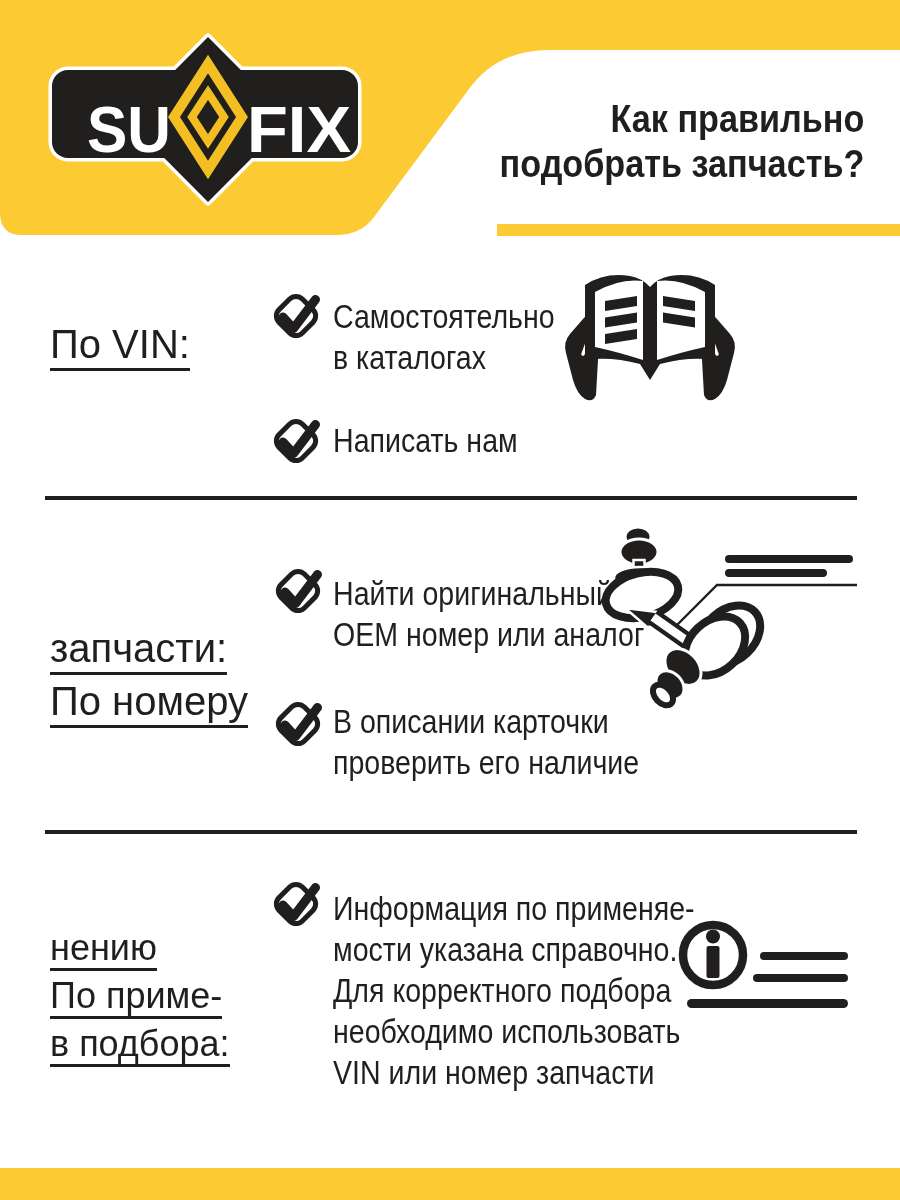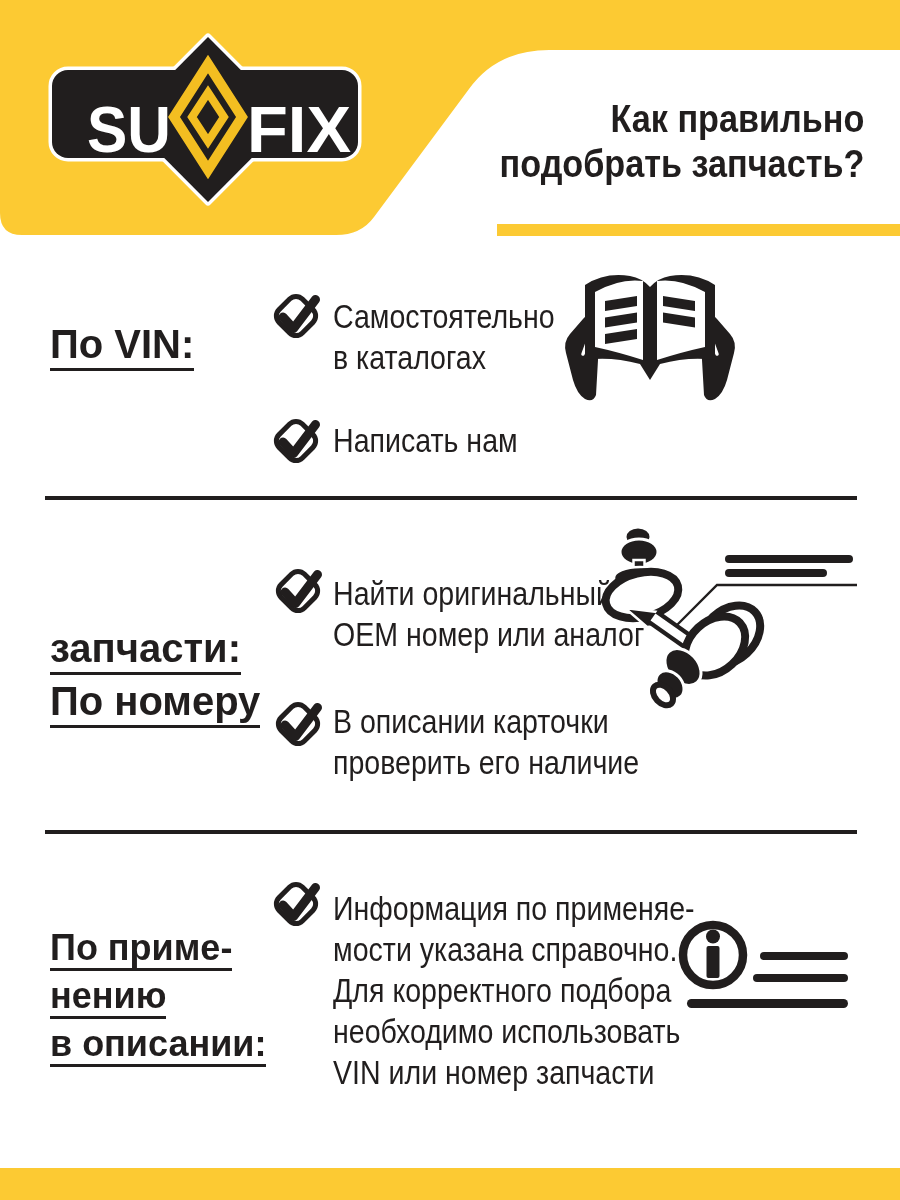--- a/index.html
+++ b/index.html
@@ -17,21 +17,21 @@
   #header-svg{left:0;top:0;}
   .fl-ink{fill:var(--ink);} .fl-paper{fill:var(--paper);} .fl-yellow{fill:var(--yellow);}
   .sk-ink{stroke:var(--ink);} .sk-paper{stroke:var(--paper);} .sk-mark{stroke:var(--mark);}
   .logo-text{font-family:"Liberation Sans","DejaVu Sans",sans-serif;font-weight:bold;font-size:64px;fill:var(--paper);}
   .title{
     right:36px;top:97px;text-align:right;
     font-weight:bold;font-size:38px;line-height:45px;letter-spacing:0;
     transform:scaleX(0.9);transform-origin:right top;white-space:nowrap;
   }
   
-  .sec-label{left:50px;font-weight:700;}
+  .sec-label{left:50px;font-weight:400;}
   .sec-label .lbl-line{
     display:table;line-height:1;white-space:nowrap;
     border-bottom:3px solid var(--ink);
   }
   #label-1{top:324px;font-size:40px;}
   #label-1 .lbl-line{padding-bottom:4px;}
   #label-2{top:628px;font-size:40px;}
   #label-2 .lbl-line{padding-bottom:4px;margin-bottom:6px;}
   #label-3{top:930px;font-size:36px;}
   #label-3 .lbl-line{padding-bottom:2px;margin-bottom:7px;}
@@ -156,23 +156,23 @@
     <ellipse class="fl-paper sk-ink" stroke-width="8" cx="120" cy="131" rx="25" ry="34" transform="rotate(47 120 131)"></ellipse>
     <ellipse class="fl-ink sk-paper" stroke-width="3" cx="88" cy="152" rx="21" ry="15" transform="rotate(47 88 152)"></ellipse>
     <ellipse class="fl-ink sk-paper" stroke-width="3" cx="75" cy="170" rx="16" ry="12" transform="rotate(47 75 170)"></ellipse>
     <ellipse class="fl-paper sk-ink" stroke-width="6" cx="68" cy="180" rx="12" ry="8" transform="rotate(47 68 180)"></ellipse>
   </g>
 </svg>
 
 <div id="divider-2" class="abs divider"></div>
 
 <div id="label-3" class="abs sec-label">
+  <span class="lbl-line">нению</span>
   <span class="lbl-line">По приме-</span>
-  <span class="lbl-line">нению</span>
-  <span class="lbl-line">в описании:</span>
+  <span class="lbl-line">в подбора:</span>
 </div>
 
 <svg class="abs check-icon-box" style="left:268px;top:876px" viewBox="0 0 56 56">
   <rect x="11.5" y="11.5" width="33" height="33" rx="9" transform="rotate(45 28 28)" fill="none" class="sk-ink" stroke-width="5"></rect>
   <path d="M15,29 L25.5,40.5 L47.5,11.5" fill="none" class="sk-ink" stroke-width="9" stroke-linecap="round" stroke-linejoin="round"></path>
 </svg>
 <div class="abs item-text" style="left:333px;top:888px">
   <div>Информация по применяе-</div>
   <div>мости указана справочно.</div>
   <div>Для корректного подбора</div>

